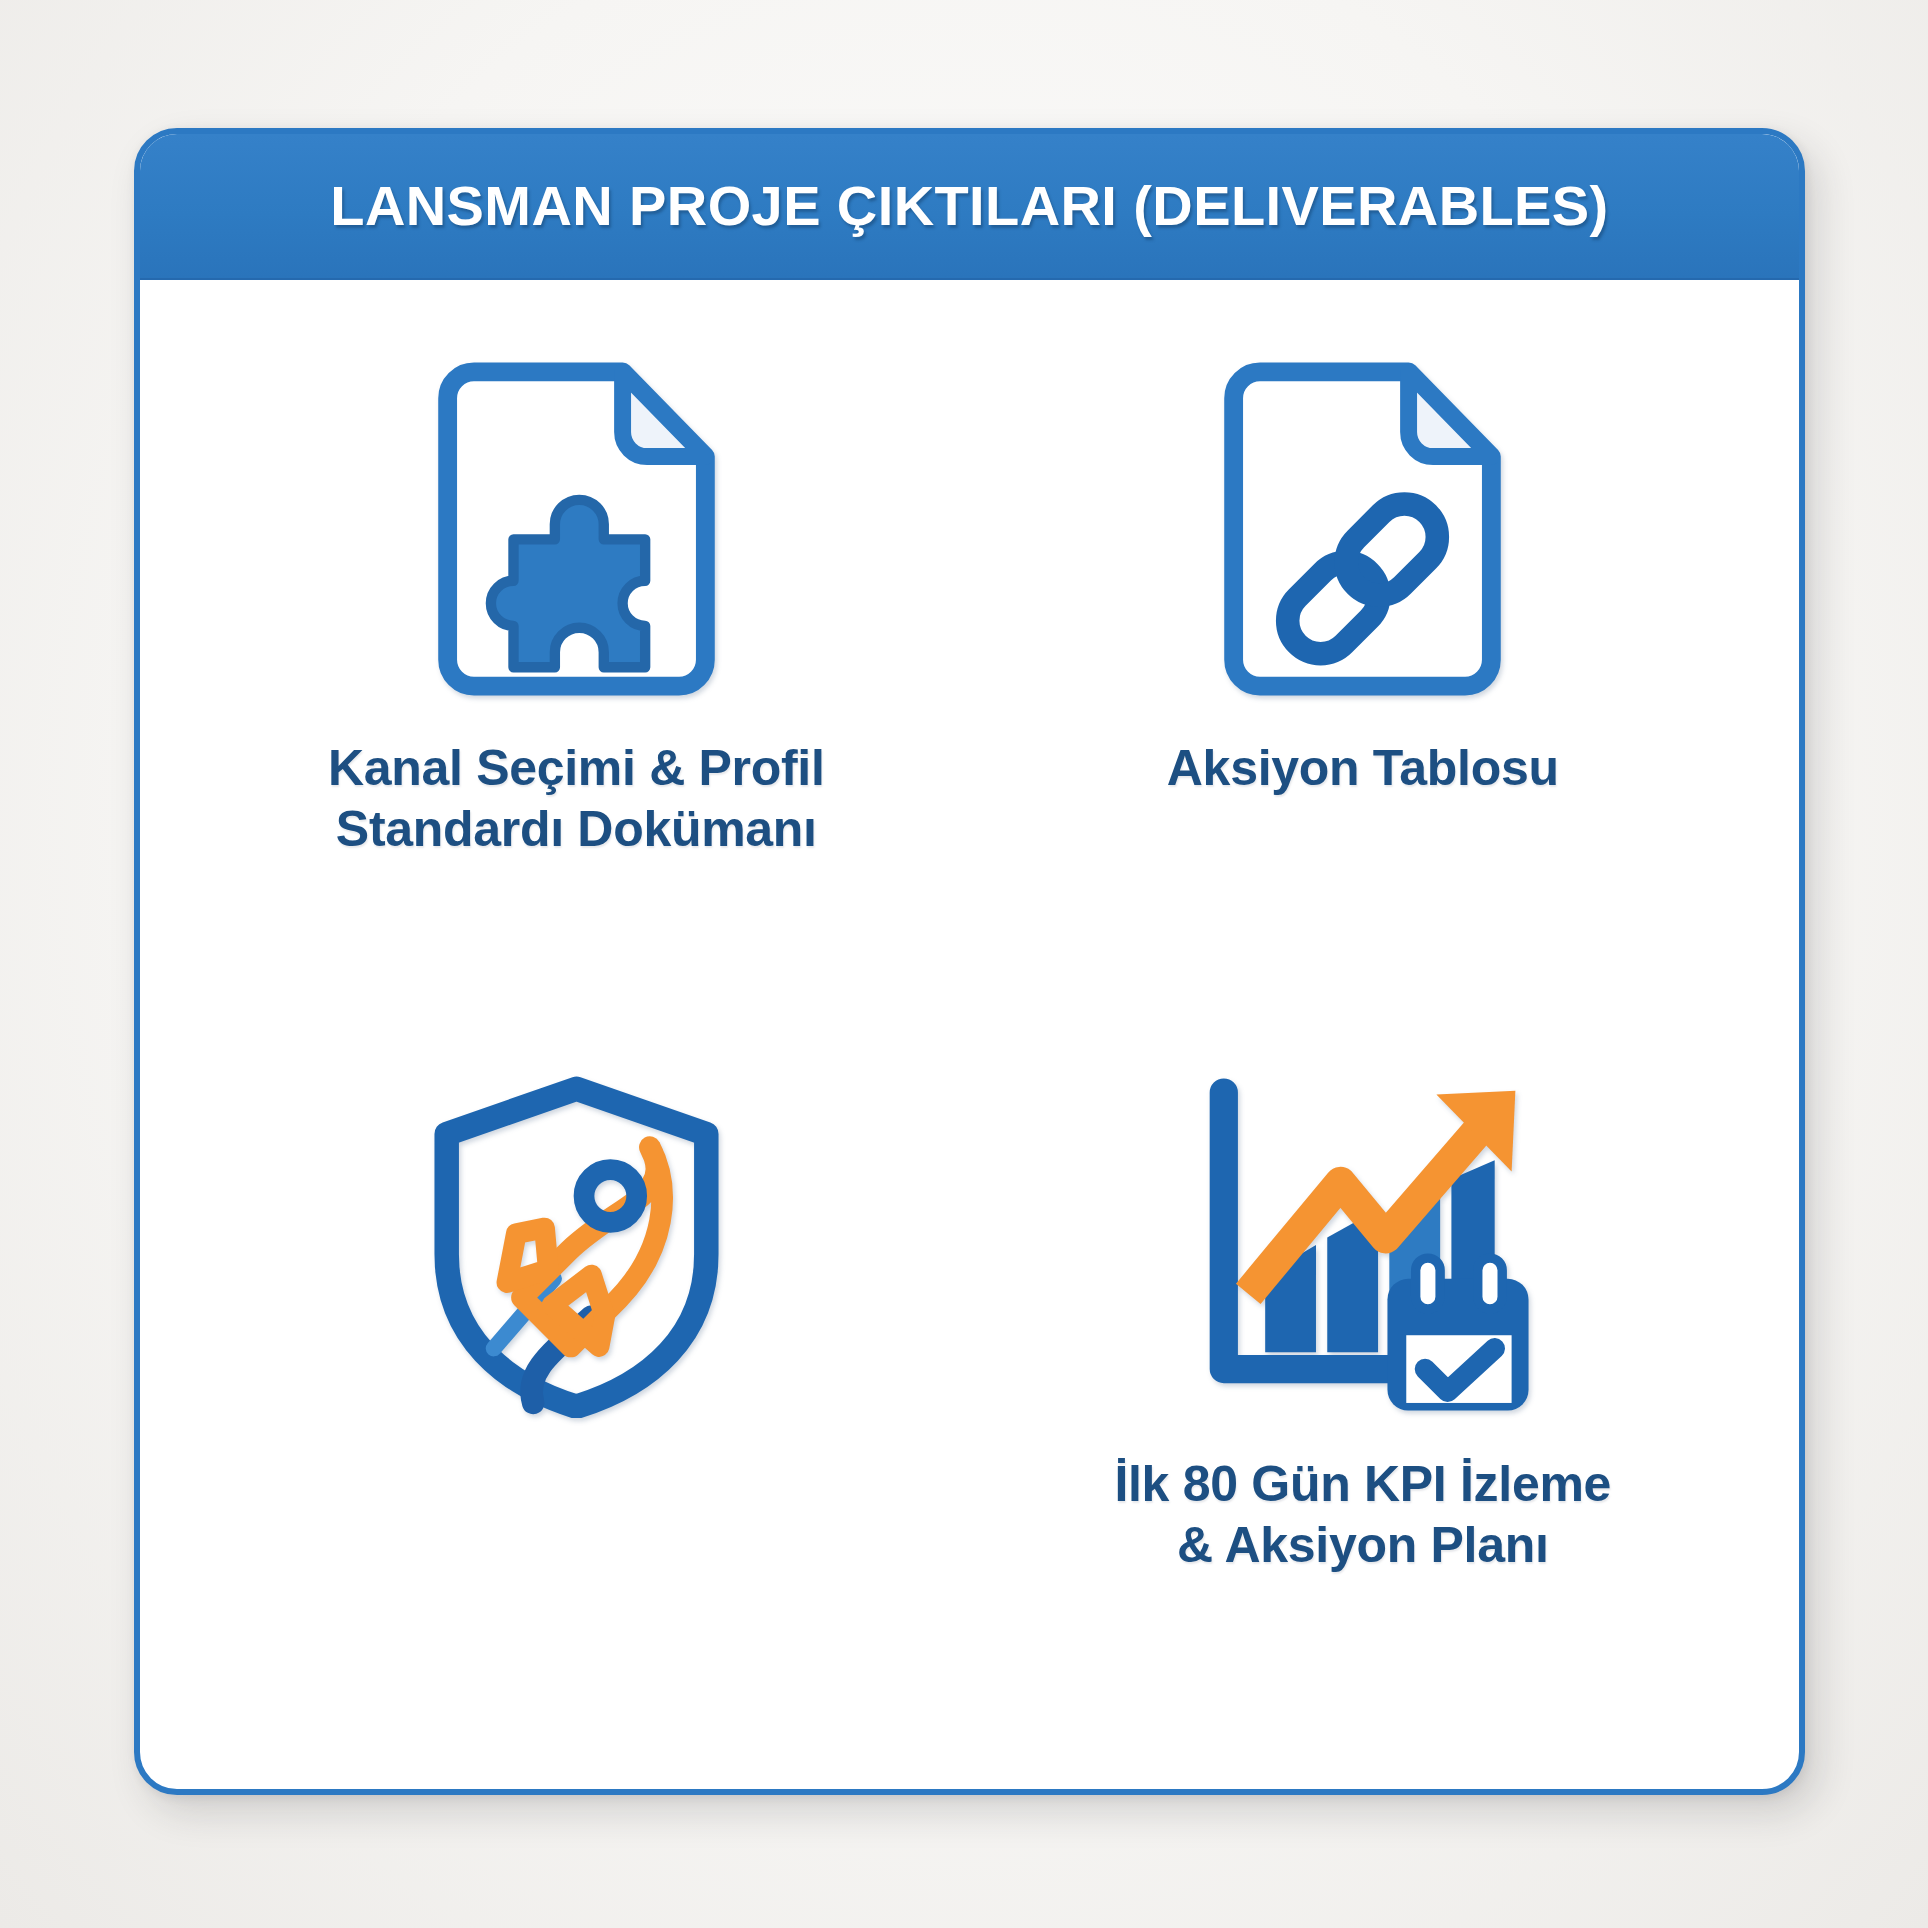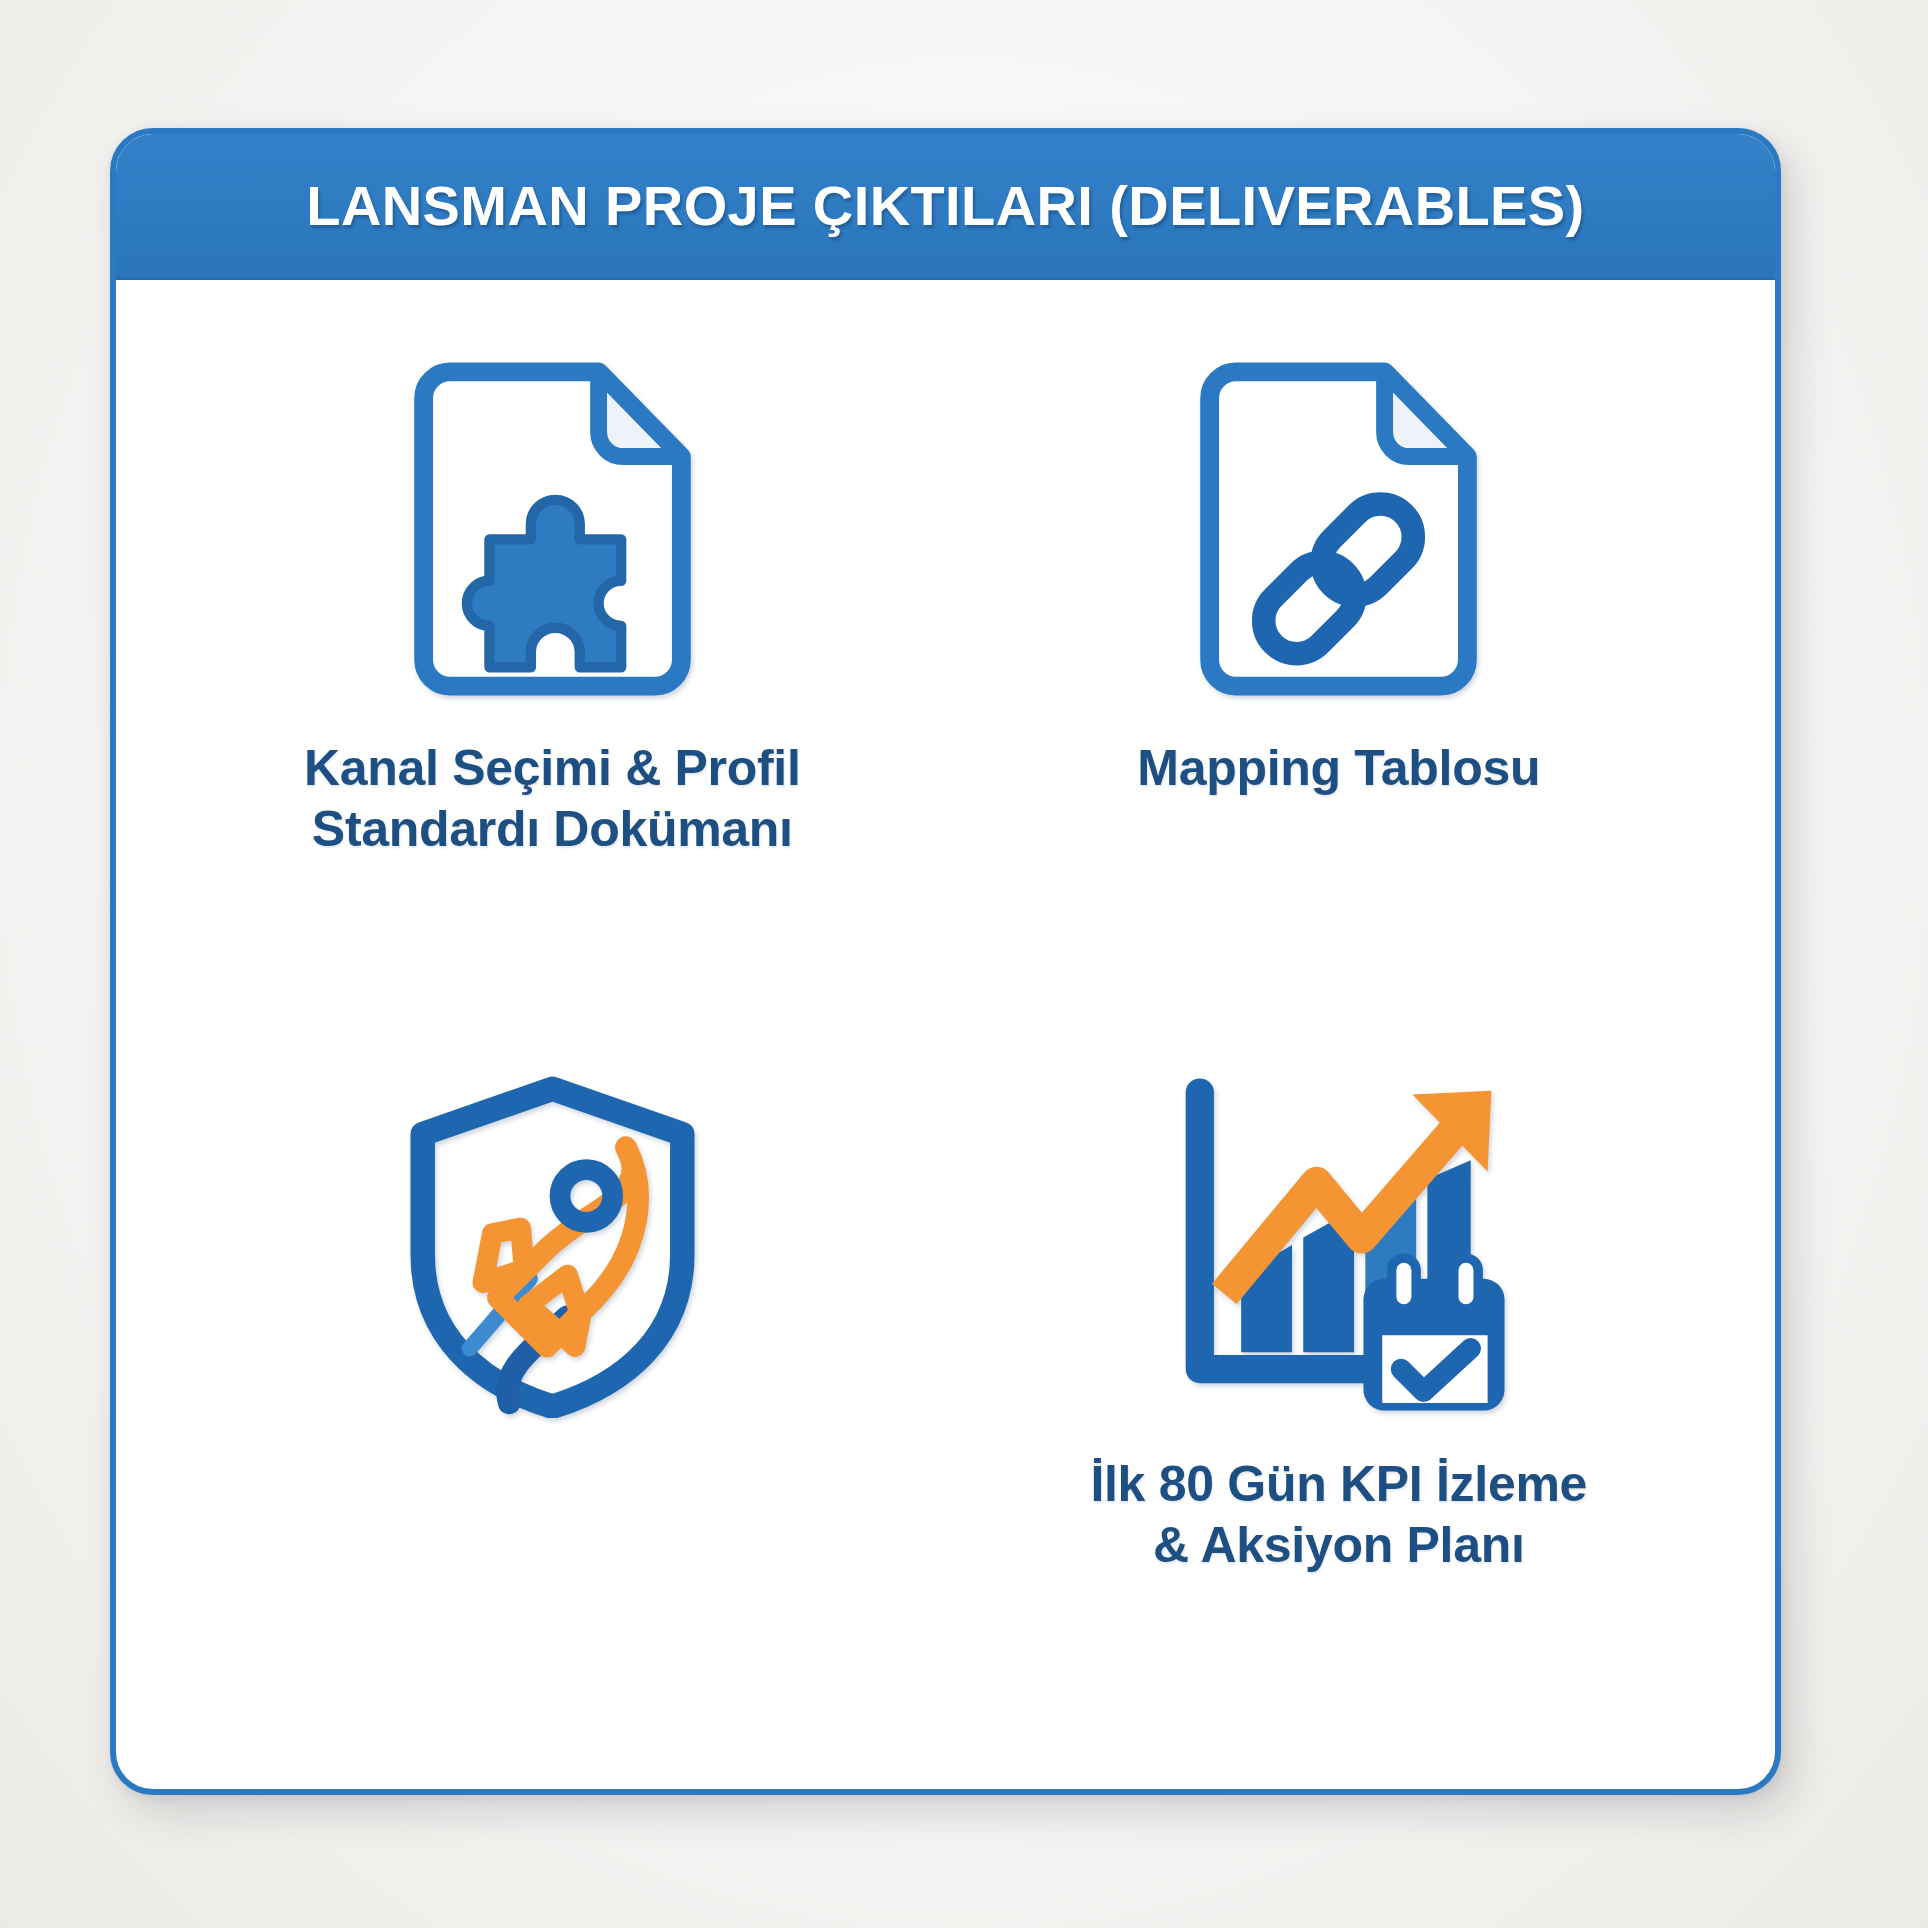--- a/index.html
+++ b/index.html
@@ -16,21 +16,21 @@
     width: 1928px;
     height: 1928px;
     background:
       radial-gradient(ellipse at 50% 42%, #fefefe 0%, #f6f5f3 58%, #eceae7 100%);
     overflow: hidden;
   }
 
   
   .card {
     position: absolute;
-    left: 110px;
+    left: 134px;
     top: 128px;
     width: 1671px;
     height: 1667px;
     background: #ffffff;
     border: 6.6px solid #2C79C3;
     border-radius: 43px;
     box-shadow: 13px 17px 38px rgba(40,40,45,0.16),
                 1.9px 2.8px 9.4px rgba(40,40,45,0.08);
     overflow: hidden;
     display: flex;
@@ -138,21 +138,21 @@
             <path d="M28 46 a28 28 0 0 1 28 -28 H214 L302 108 V324 a28 28 0 0 1 -28 28 H56 a28 28 0 0 1 -28 -28 Z" fill="#ffffff" stroke="#2C79C3" stroke-width="20" stroke-linejoin="round"></path>
             <path d="M214 18 V82 a26 26 0 0 0 26 26 H302 Z" fill="#eef3fa" stroke="#2C79C3" stroke-width="18" stroke-linejoin="round"></path>
 
             <g transform="translate(165,238) rotate(-45)" fill="none" stroke="#1E66B0" stroke-width="25" stroke-linecap="round">
               <rect x="-98" y="-35" width="108" height="70" rx="35"></rect>
               <rect x="-10" y="-35" width="108" height="70" rx="35"></rect>
             </g>
           </svg>
         </div>
         <div class="tile-label">
-          <span class="l1">Mapping Tablosu</span>
+          <span class="l1">Aksiyon Tablosu</span>
         </div>
       </div>
 
       <div class="tile r2">
         <div class="tile-icon">
           <svg width="339" height="348" viewBox="0 0 360 370">
 
             <path d="M180 20 L318 68 V196 c0 86 -60 138 -138 162 C102 334 42 282 42 196 V68 Z" fill="none" stroke="#1E66B0" stroke-width="26" stroke-linejoin="round"></path>
 
             <g stroke="#3C8AD0" stroke-width="17" stroke-linecap="round" fill="none">

